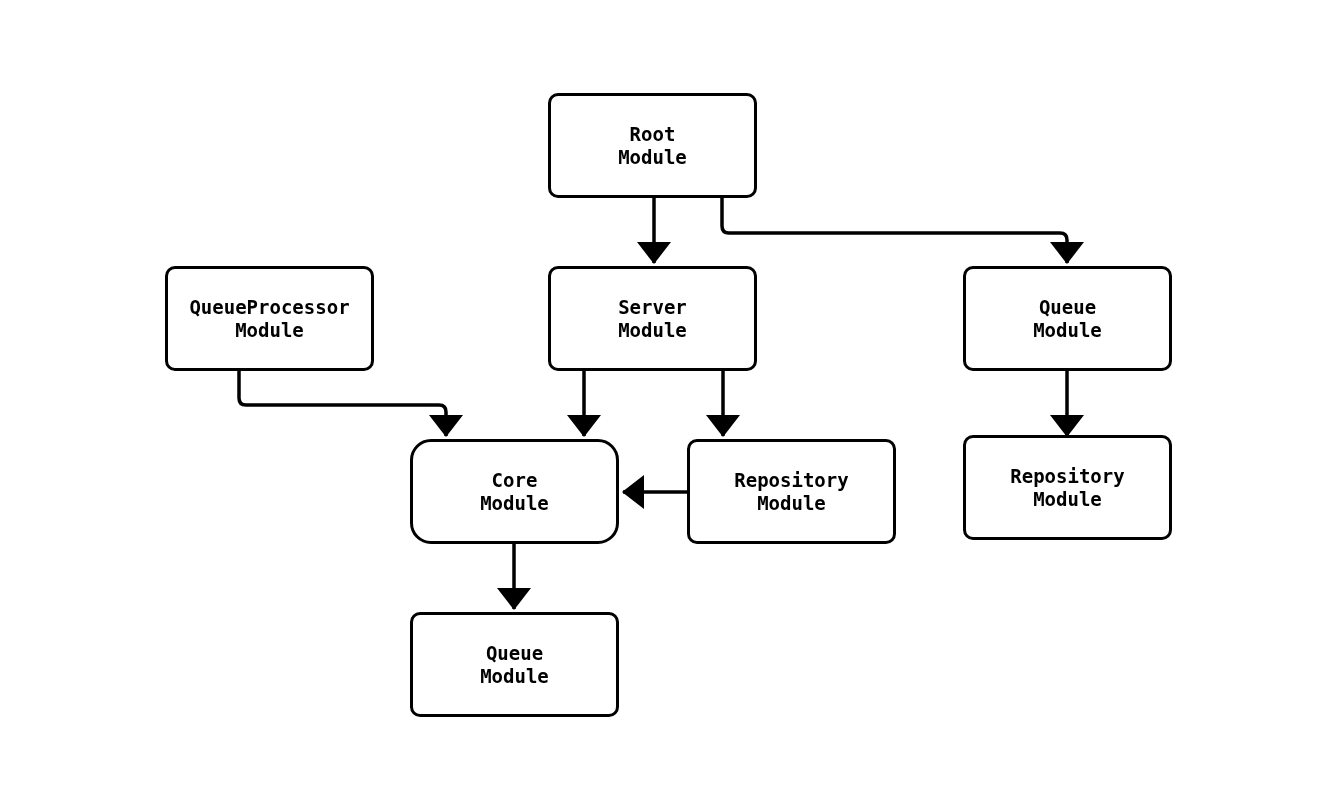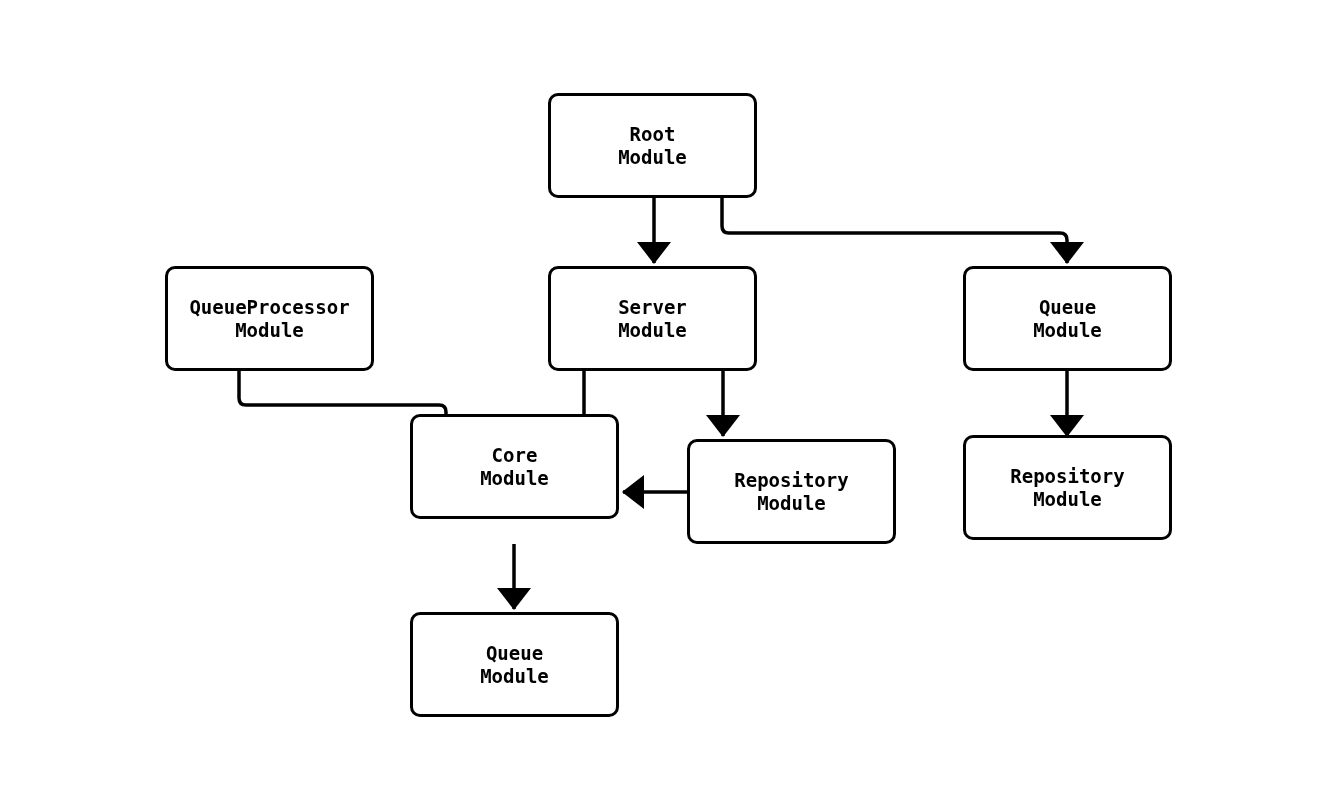--- a/index.html
+++ b/index.html
@@ -43,21 +43,21 @@
     font-weight: bold;
     font-size: 19px;
     line-height: 23px;
     color: #000000;
     white-space: nowrap;
   }
   .n-root          { left: 548px;  top: 93px;  }
   .n-queueprocessor{ left: 141px;  top: 266px; margin-left: 24px; }
   .n-server        { left: 548px;  top: 266px; justify-content: center; }
   .n-global        { left: 963px;  top: 266px; }
-  .n-core          { left: 410px;  top: 414px; }
+  .n-core          { left: 410px;  top: 439px; border-radius: 21px; }
   .n-endpoints     { left: 687px;  top: 439px; }
   .n-repository    { left: 963px;  top: 435px; text-align: right; }
   .n-queue         { left: 410px;  top: 612px; text-align: right; }
 </style>
 </head>
 <body>
 
 <div class="canvas">
 
   <svg class="edges" viewBox="0 0 1337 809" xmlns="http://www.w3.org/2000/svg">

